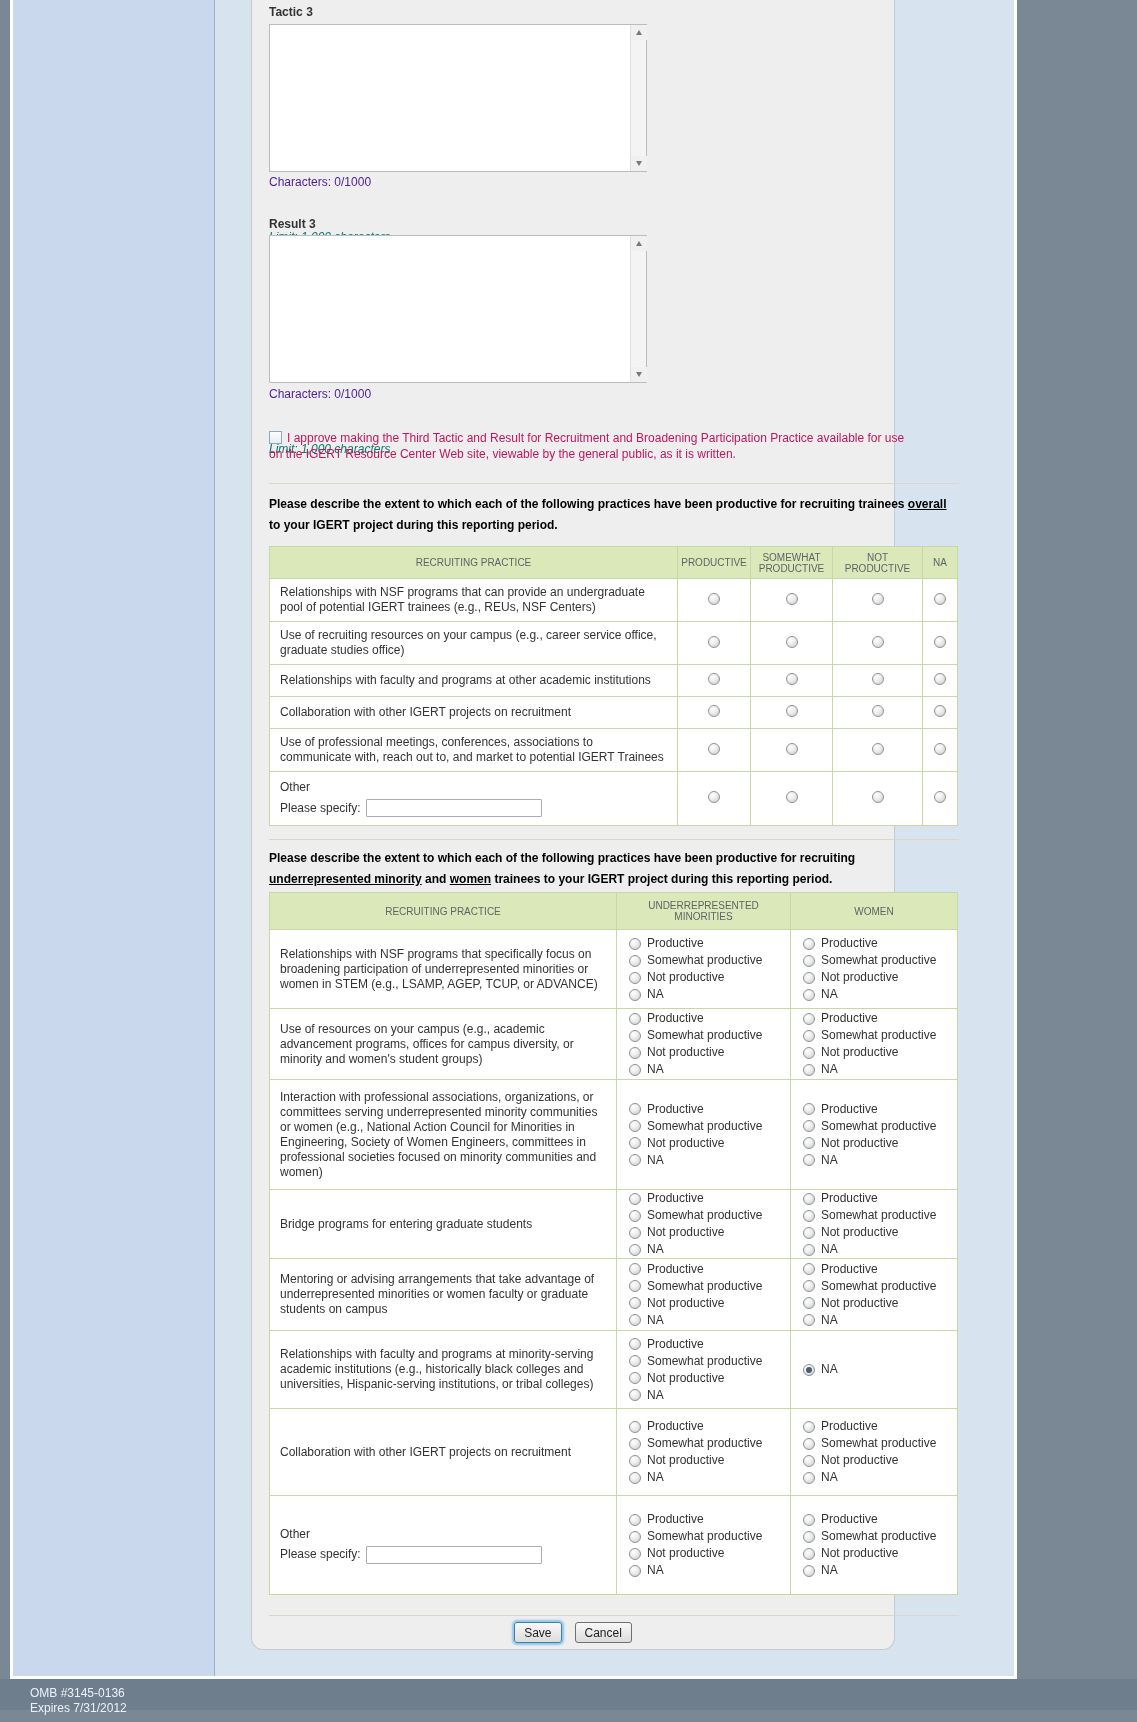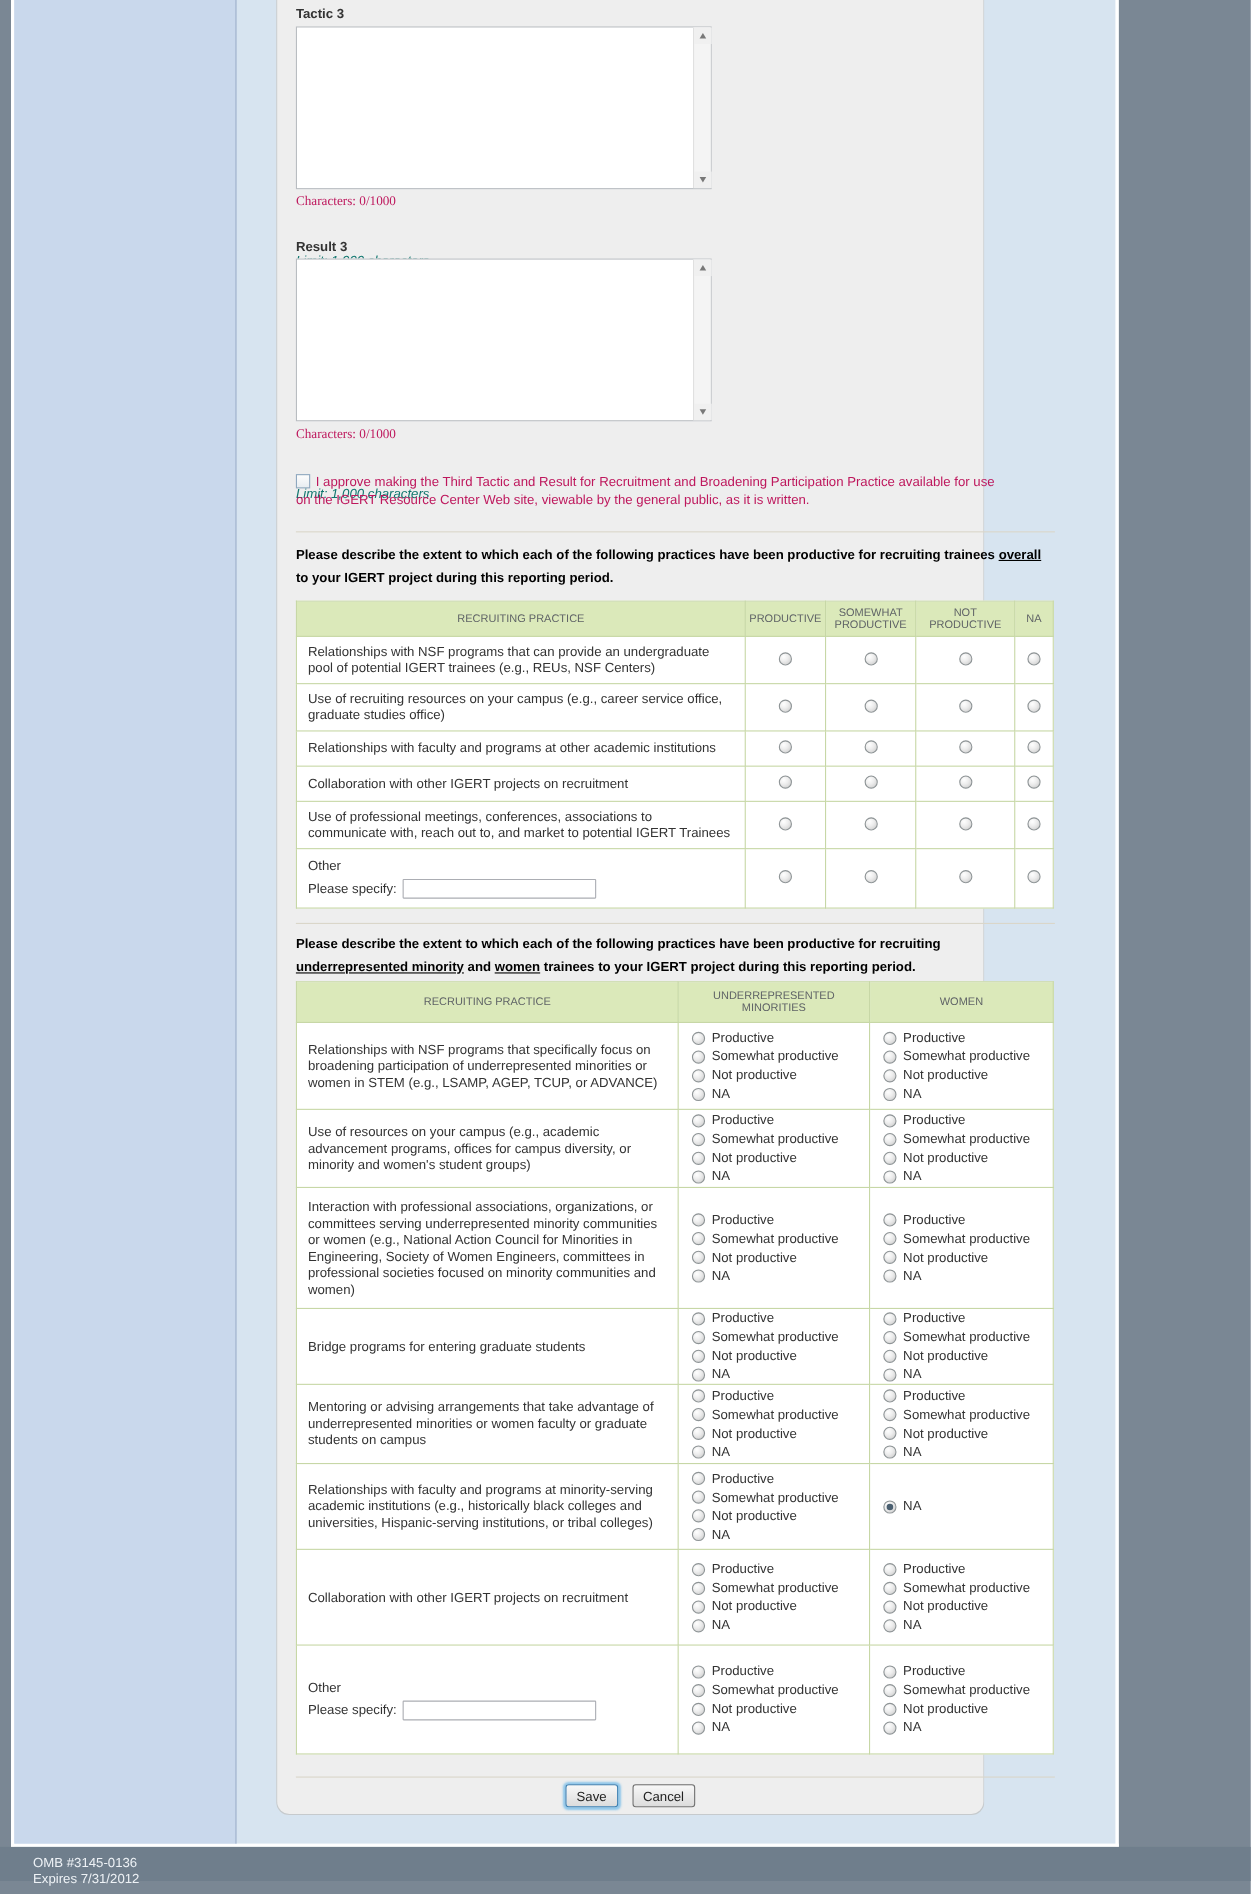--- a/index.html
+++ b/index.html
@@ -32,21 +32,21 @@
   }
   .ta .sb {
     position:absolute; right:0; top:0; bottom:0; width:16px;
     background:#f4f4f4; border-left:1px solid #e0e0e0;
   }
   .sb-btn { position:absolute; left:0; width:16px; height:15px; background:#f0f0f0; }
   .sb-btn.up { top:0; } .sb-btn.down { bottom:0; }
   .sb-btn::after { content:""; position:absolute; left:5px; }
   .sb-btn.up::after { top:5px; border-left:3px solid transparent; border-right:3px solid transparent; border-bottom:5px solid #787878; }
   .sb-btn.down::after { top:5px; border-left:3px solid transparent; border-right:3px solid transparent; border-top:5px solid #787878; }
-  .chars { position:absolute; left:17px; color:#be185d;font-family:Liberation Serif, serif; }
+  .chars { position:absolute; left:17px; color:#4c1d95; }
   .limit { position:absolute; left:17px; font-style:italic; color:#0f766e;margin-top:40px; }
   .cb-row { position:absolute; left:17px; width:645px; line-height:16px; color:#be185d; }
   .checkbox {
     display:inline-block; width:13px; height:13px; vertical-align:-2px; margin-right:5px;
     border:1px solid #8fa8bf; background:linear-gradient(#fdfdfd,#e8edf1);
   }
   .sep { position:absolute; left:17px; width:690px; height:1px; background:#dad6c9; }
   .prompt { position:absolute; left:17px; width:700px; font-weight:bold; color:#000000; line-height:21px; }
   .prompt .ln { display:block; }
   .prompt .u { text-decoration:underline; }

